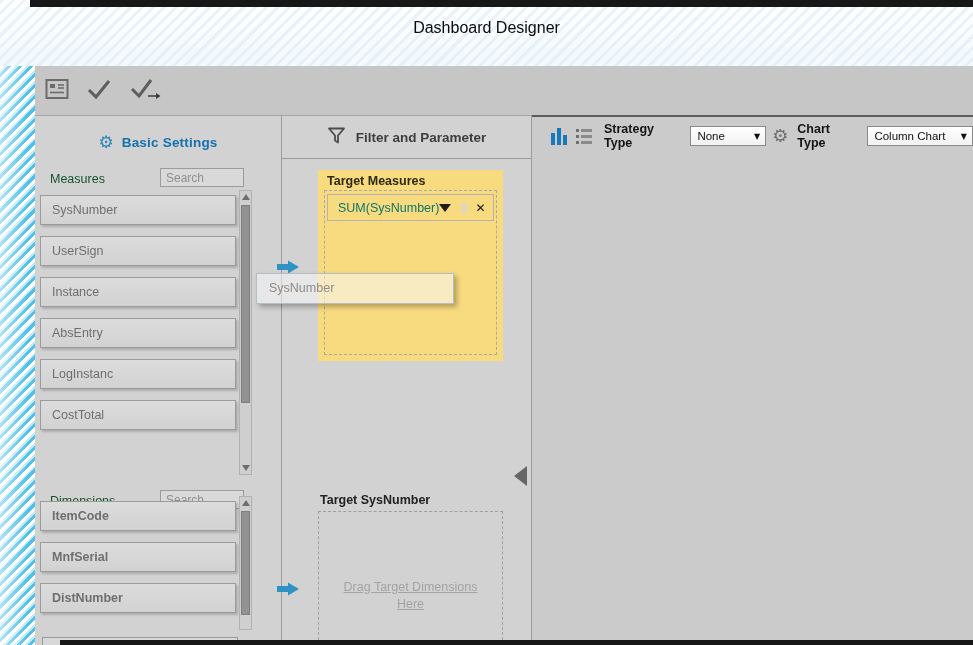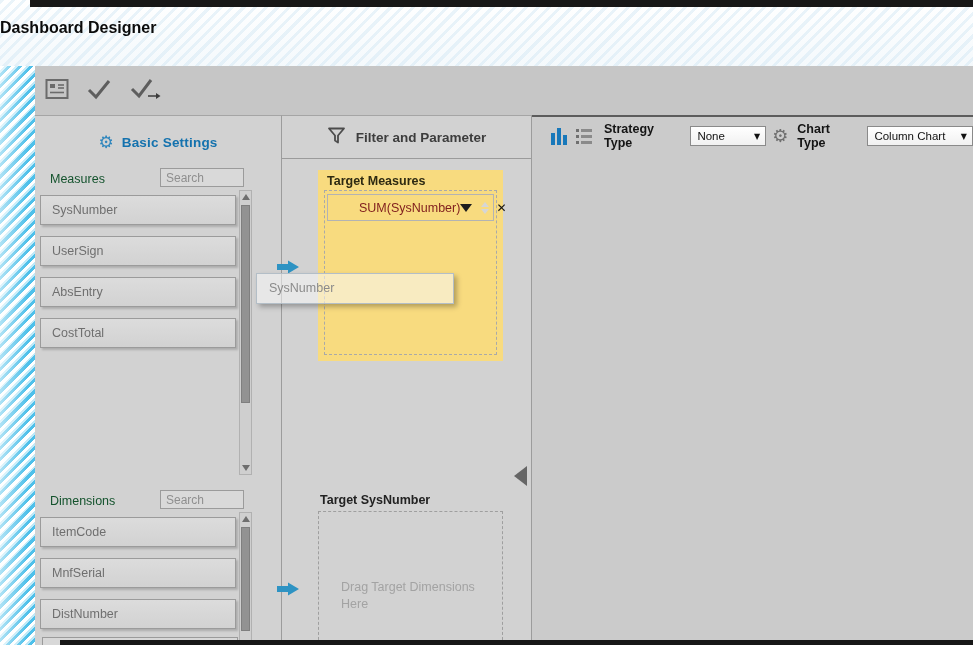--- a/index.html
+++ b/index.html
@@ -5,22 +5,22 @@
   html,body{margin:0;padding:0;}
   body{font-family:"Liberation Sans", sans-serif; background:#ffffff;}
   #app{position:relative;width:973px;height:645px;overflow:hidden;background:#cdcdcd;}
 
   
   .title-band{position:absolute;left:0;top:0;width:973px;height:66px;
     background:
       repeating-linear-gradient(135deg, rgba(208,230,243,.45) 0 3px, rgba(255,255,255,0) 3px 8px),
       linear-gradient(#ffffff,#f4f9fc);
     border-bottom:1px solid #d9dee1;}
-  .app-title{position:absolute;top:19px;left:0;right:0;
-    font-size:16px;font-weight:bold;color:#0b0b0b;}
+  .app-title{position:absolute;top:19px;left:0;right:0;text-align:center;
+    font-size:16px;font-weight:normal;color:#0b0b0b;}
   .top-bar{position:absolute;left:30px;top:0;width:943px;height:7px;background:#171717;}
   .bottom-bar{position:absolute;left:60px;top:640px;width:913px;height:5px;background:#171717;}
 
   
   .stripe-col{position:absolute;left:0;top:66px;width:35px;height:579px;
     background:
       linear-gradient(to right, rgba(255,255,255,.55), rgba(255,255,255,0) 80%),
       repeating-linear-gradient(135deg,#ffffff 0 3px,#bfe9f8 3px 5px,#4ec0ea 5px 8px);}
 
   
@@ -41,21 +41,21 @@
   .gear-gray{color:#6f6f6f;font-size:18px;}
   .bs-label{font-size:13.5px;font-weight:bold;color:#1472ae;letter-spacing:.2px;}
 
   .sec-label{position:absolute;left:15px;font-size:12.5px;font-weight:normal;color:#14532d;}
   .search-input{position:absolute;left:125px;width:84px;height:19px;background:#d9d9d9;border:1px solid #9b9b9b;
     font-family:"Liberation Sans",sans-serif;font-size:12px;color:#444;padding:0 5px;box-sizing:border-box;}
   .search-input::placeholder{color:#8f8f8f;}
 
   .field-list{position:absolute;left:5px;width:212px;}
   .measures-list{top:74px;height:285px;}
-  .dimensions-list{top:396px;height:134px;}
+  .dimensions-list{top:380px;height:134px;font-weight:bold;}
   .list-items{position:absolute;left:0;top:5px;width:196px;}
   .list-item{height:30px;line-height:28px;box-sizing:border-box;border:1px solid #9b9b9b;
     background:linear-gradient(#dcdcdc,#d2d2d2);color:#6f6f6f;font-size:12.5px;padding-left:11px;
     margin-bottom:11px;box-shadow:1.5px 2px 2px rgba(0,0,0,.18);cursor:grab;}
   .partial-item{position:absolute;left:7px;top:521px;width:196px;height:12px;box-sizing:border-box;
     border:1px solid #9b9b9b;background:#d8d8d8;}
 
   
   .vscroll{position:absolute;right:0;top:0;bottom:0;width:13px;background:#cfcfcf;border:1px solid #b1b1b1;box-sizing:border-box;}
   .vs-btn{position:absolute;left:0;width:11px;height:12px;display:flex;align-items:center;justify-content:center;}
@@ -67,31 +67,31 @@
   
   .fp-header{position:absolute;top:0;left:0;right:0;height:42px;border-bottom:1px solid #9b9b9b;
     display:flex;align-items:center;justify-content:center;gap:10px;}
   .fp-label{font-size:13.5px;font-weight:bold;color:#3d3d3d;}
 
   .target-measures{position:absolute;left:36px;top:54px;width:185px;height:191px;background:#f8db7f;}
   .tm-label{position:absolute;left:9px;top:4px;font-size:12.5px;font-weight:bold;color:#2e2a12;}
   .tm-dashed{position:absolute;left:6px;right:6px;top:20px;bottom:6px;border:1px dashed #a9a9a9;}
   .chip{position:absolute;left:9px;top:24px;width:167px;height:27px;box-sizing:border-box;border:1px solid #b3b3b3;
     display:flex;align-items:center;cursor:pointer;}
-  .chip-text{font-size:12.5px;color:#7f1d1d;margin-left:31px;}
+  .chip-text{font-size:12.5px;color:#0f766e;margin-left:10px;}
   .chip-caret{width:0;height:0;border-left:6px solid transparent;border-right:6px solid transparent;border-top:8px solid #1d1d1d;margin-left:auto;}
   .updown{display:flex;flex-direction:column;gap:2px;margin:0 7px 0 9px;cursor:pointer;}
   .updown i{display:block;width:0;height:0;border-left:4px solid transparent;border-right:4px solid transparent;}
   .updown .u{border-bottom:5px solid #d6d6d6;}
   .updown .d{border-top:5px solid #d6d6d6;}
   .chip-x{font-family:"DejaVu Sans",sans-serif;font-size:12px;font-weight:bold;color:#111;margin-right:8px;cursor:pointer;}
 
   .td-label{position:absolute;left:38px;top:377px;font-size:12.5px;font-weight:bold;color:#222;}
   .target-dims{position:absolute;left:36px;top:395px;width:185px;height:260px;border:1px dashed #9f9f9f;box-sizing:border-box;}
-  .drop-hint{position:absolute;top:67px;left:0;right:0;color:#a3a3a3;font-size:12.5px;line-height:17px;padding:0 22px;}
+  .drop-hint{position:absolute;top:67px;left:0;right:0;text-align:center;color:#a3a3a3;font-size:12.5px;line-height:17px;padding:0 22px;text-decoration:underline;}
 
   
   .ghost{position:absolute;left:256px;top:273px;width:198px;height:31px;box-sizing:border-box;
     background:rgba(247,247,247,.55);border:1px solid #b3bec7;box-shadow:3px 3px 5px rgba(0,0,0,.28);
     font-size:12.5px;color:#8b8b8b;line-height:29px;padding-left:12px;}
   .flow-arrow{position:absolute;width:24px;height:18px;}
   .arrow1{left:276px;top:258px;}
   .arrow2{left:276px;top:580px;}
   .collapse-handle{position:absolute;left:514px;top:466px;width:0;height:0;cursor:pointer;
     border-top:10px solid transparent;border-bottom:10px solid transparent;border-right:13px solid #666;}
@@ -163,21 +163,23 @@
       <span class="bs-label">Basic Settings</span>
     </div>
 
     <span class="sec-label" style="top:56px;">Measures</span>
     <input class="search-input" style="top: 52px;" placeholder="Search">
 
     <div class="field-list measures-list">
       <div class="list-items">
           <div class="list-item">SysNumber</div>
           <div class="list-item">UserSign</div>
+          <div class="list-item">Instance</div>
           <div class="list-item">AbsEntry</div>
+          <div class="list-item">LogInstanc</div>
           <div class="list-item">CostTotal</div>
         </div>
       <div class="vscroll">
         <div class="vs-btn vs-up">
             <i class="tri-up"></i>
           </div>
         <div class="vs-thumb" style="top:14px;height:198px;"></div>
         <div class="vs-btn vs-down">
             <i class="tri-down"></i>
           </div>

